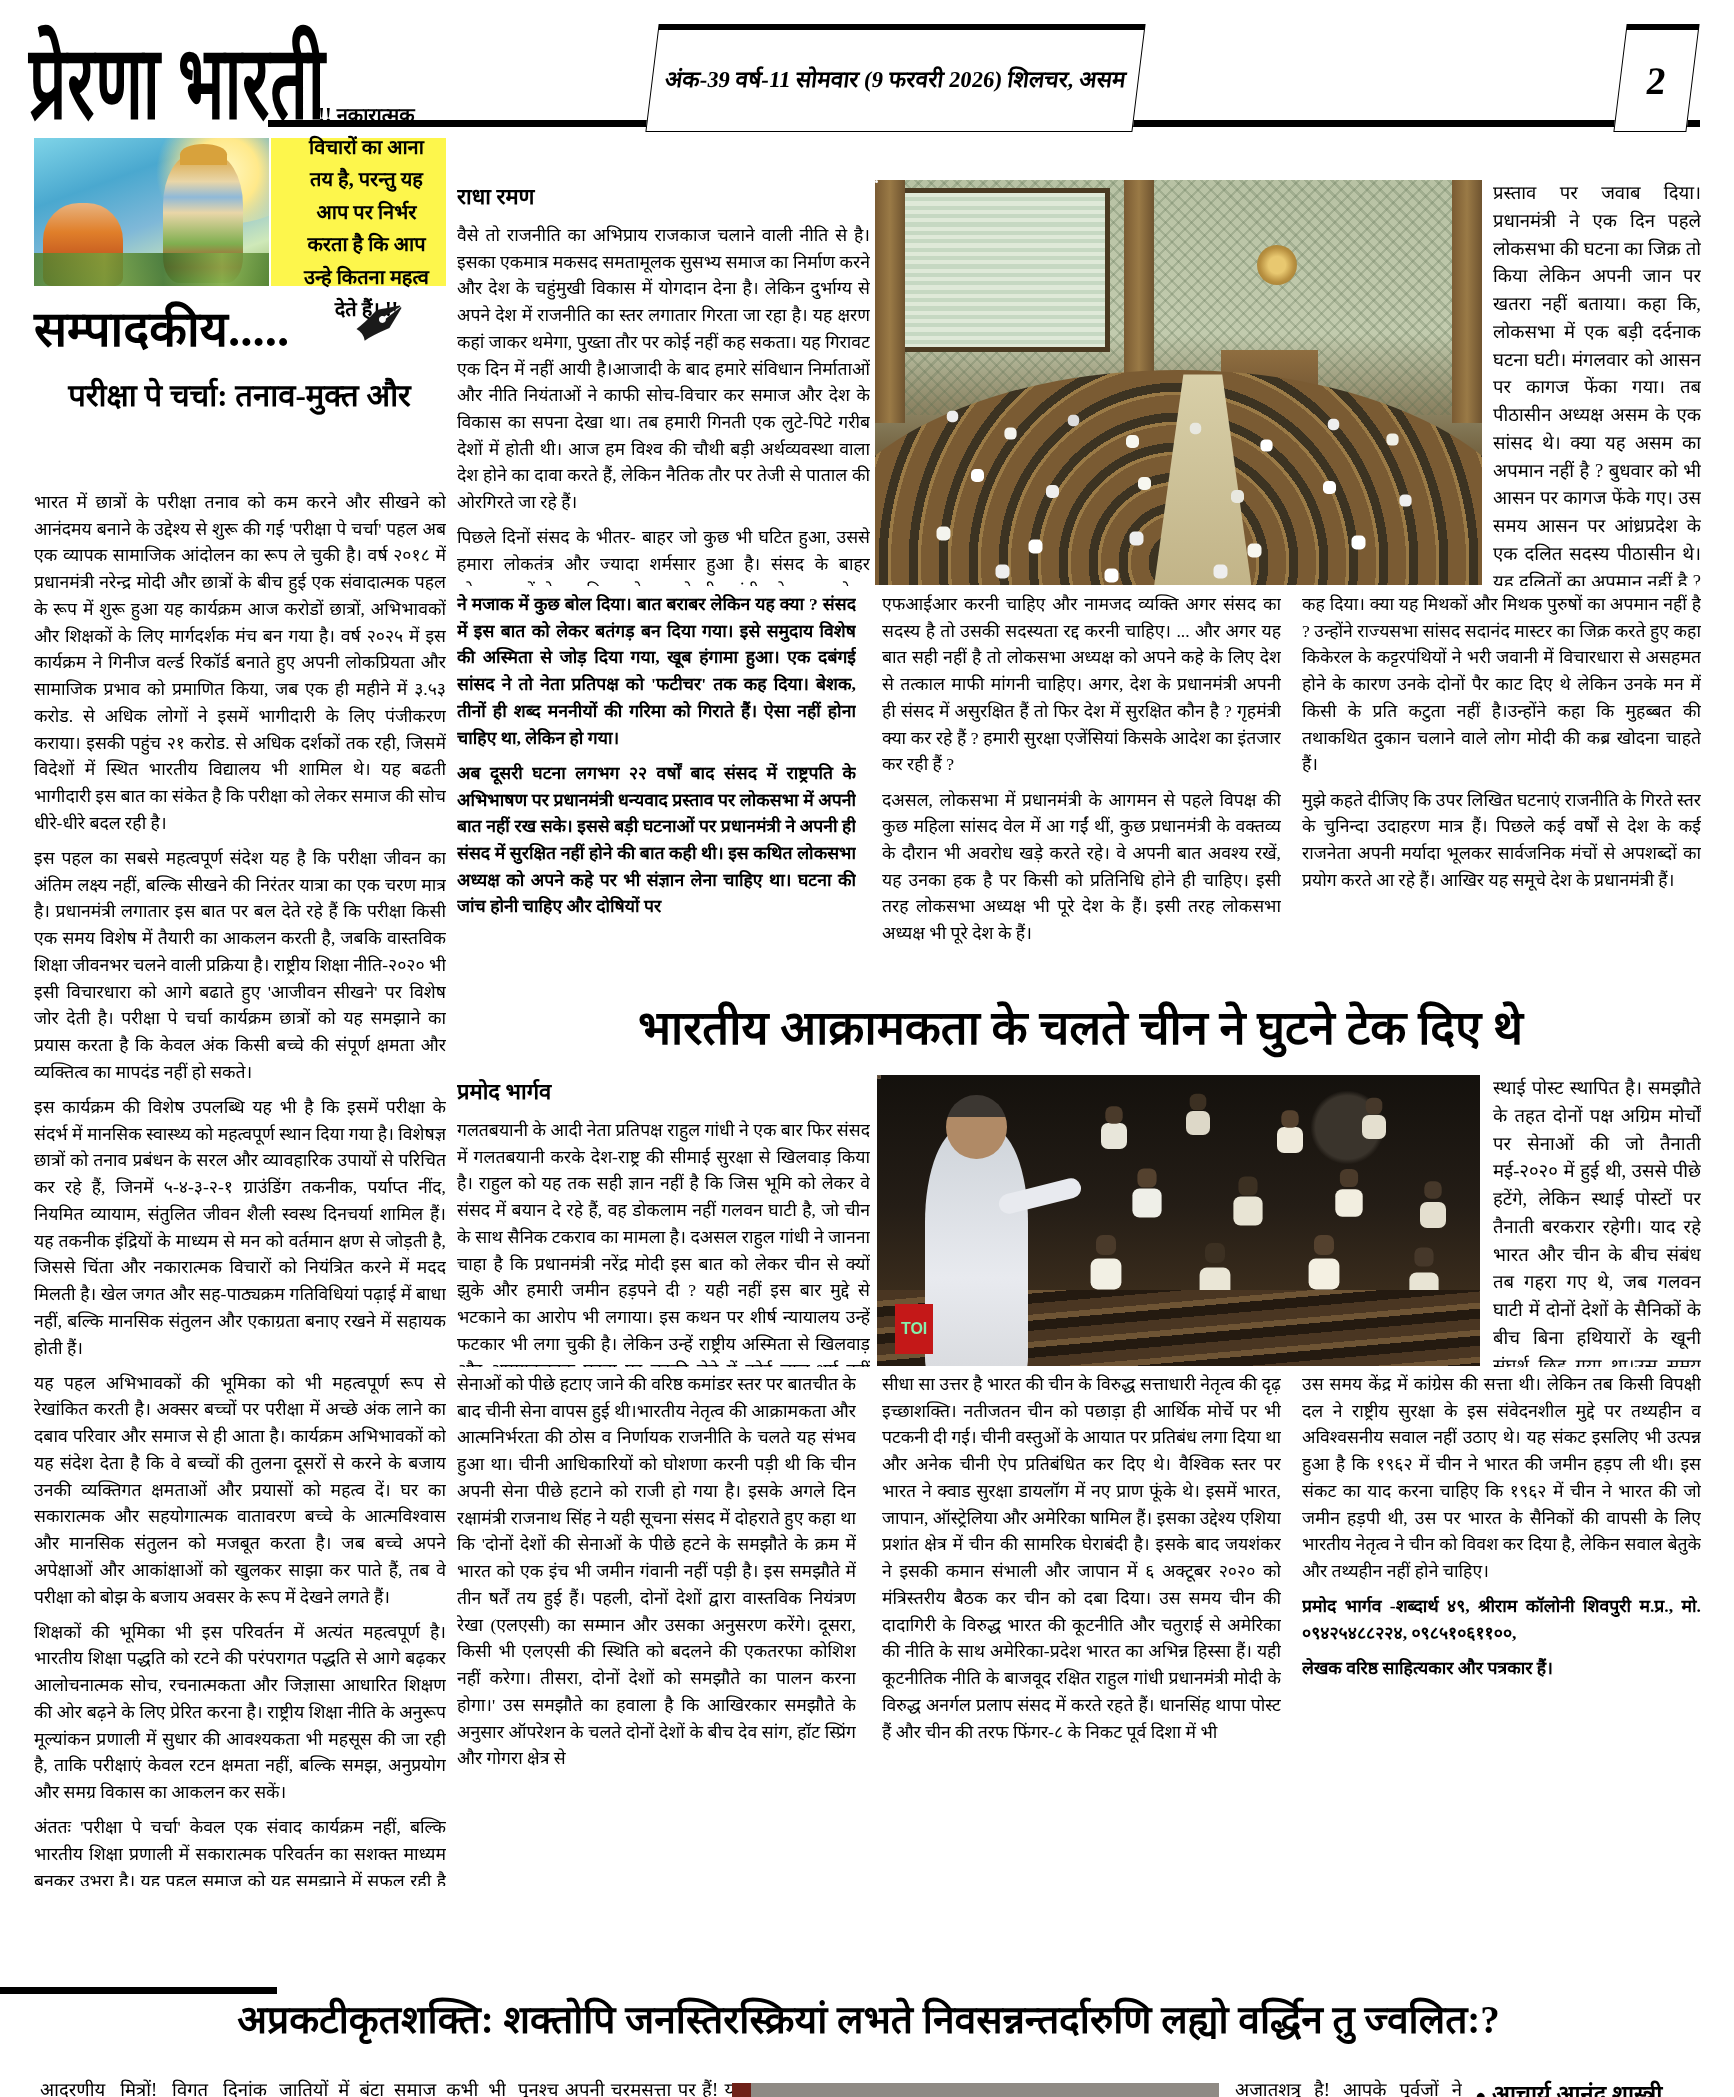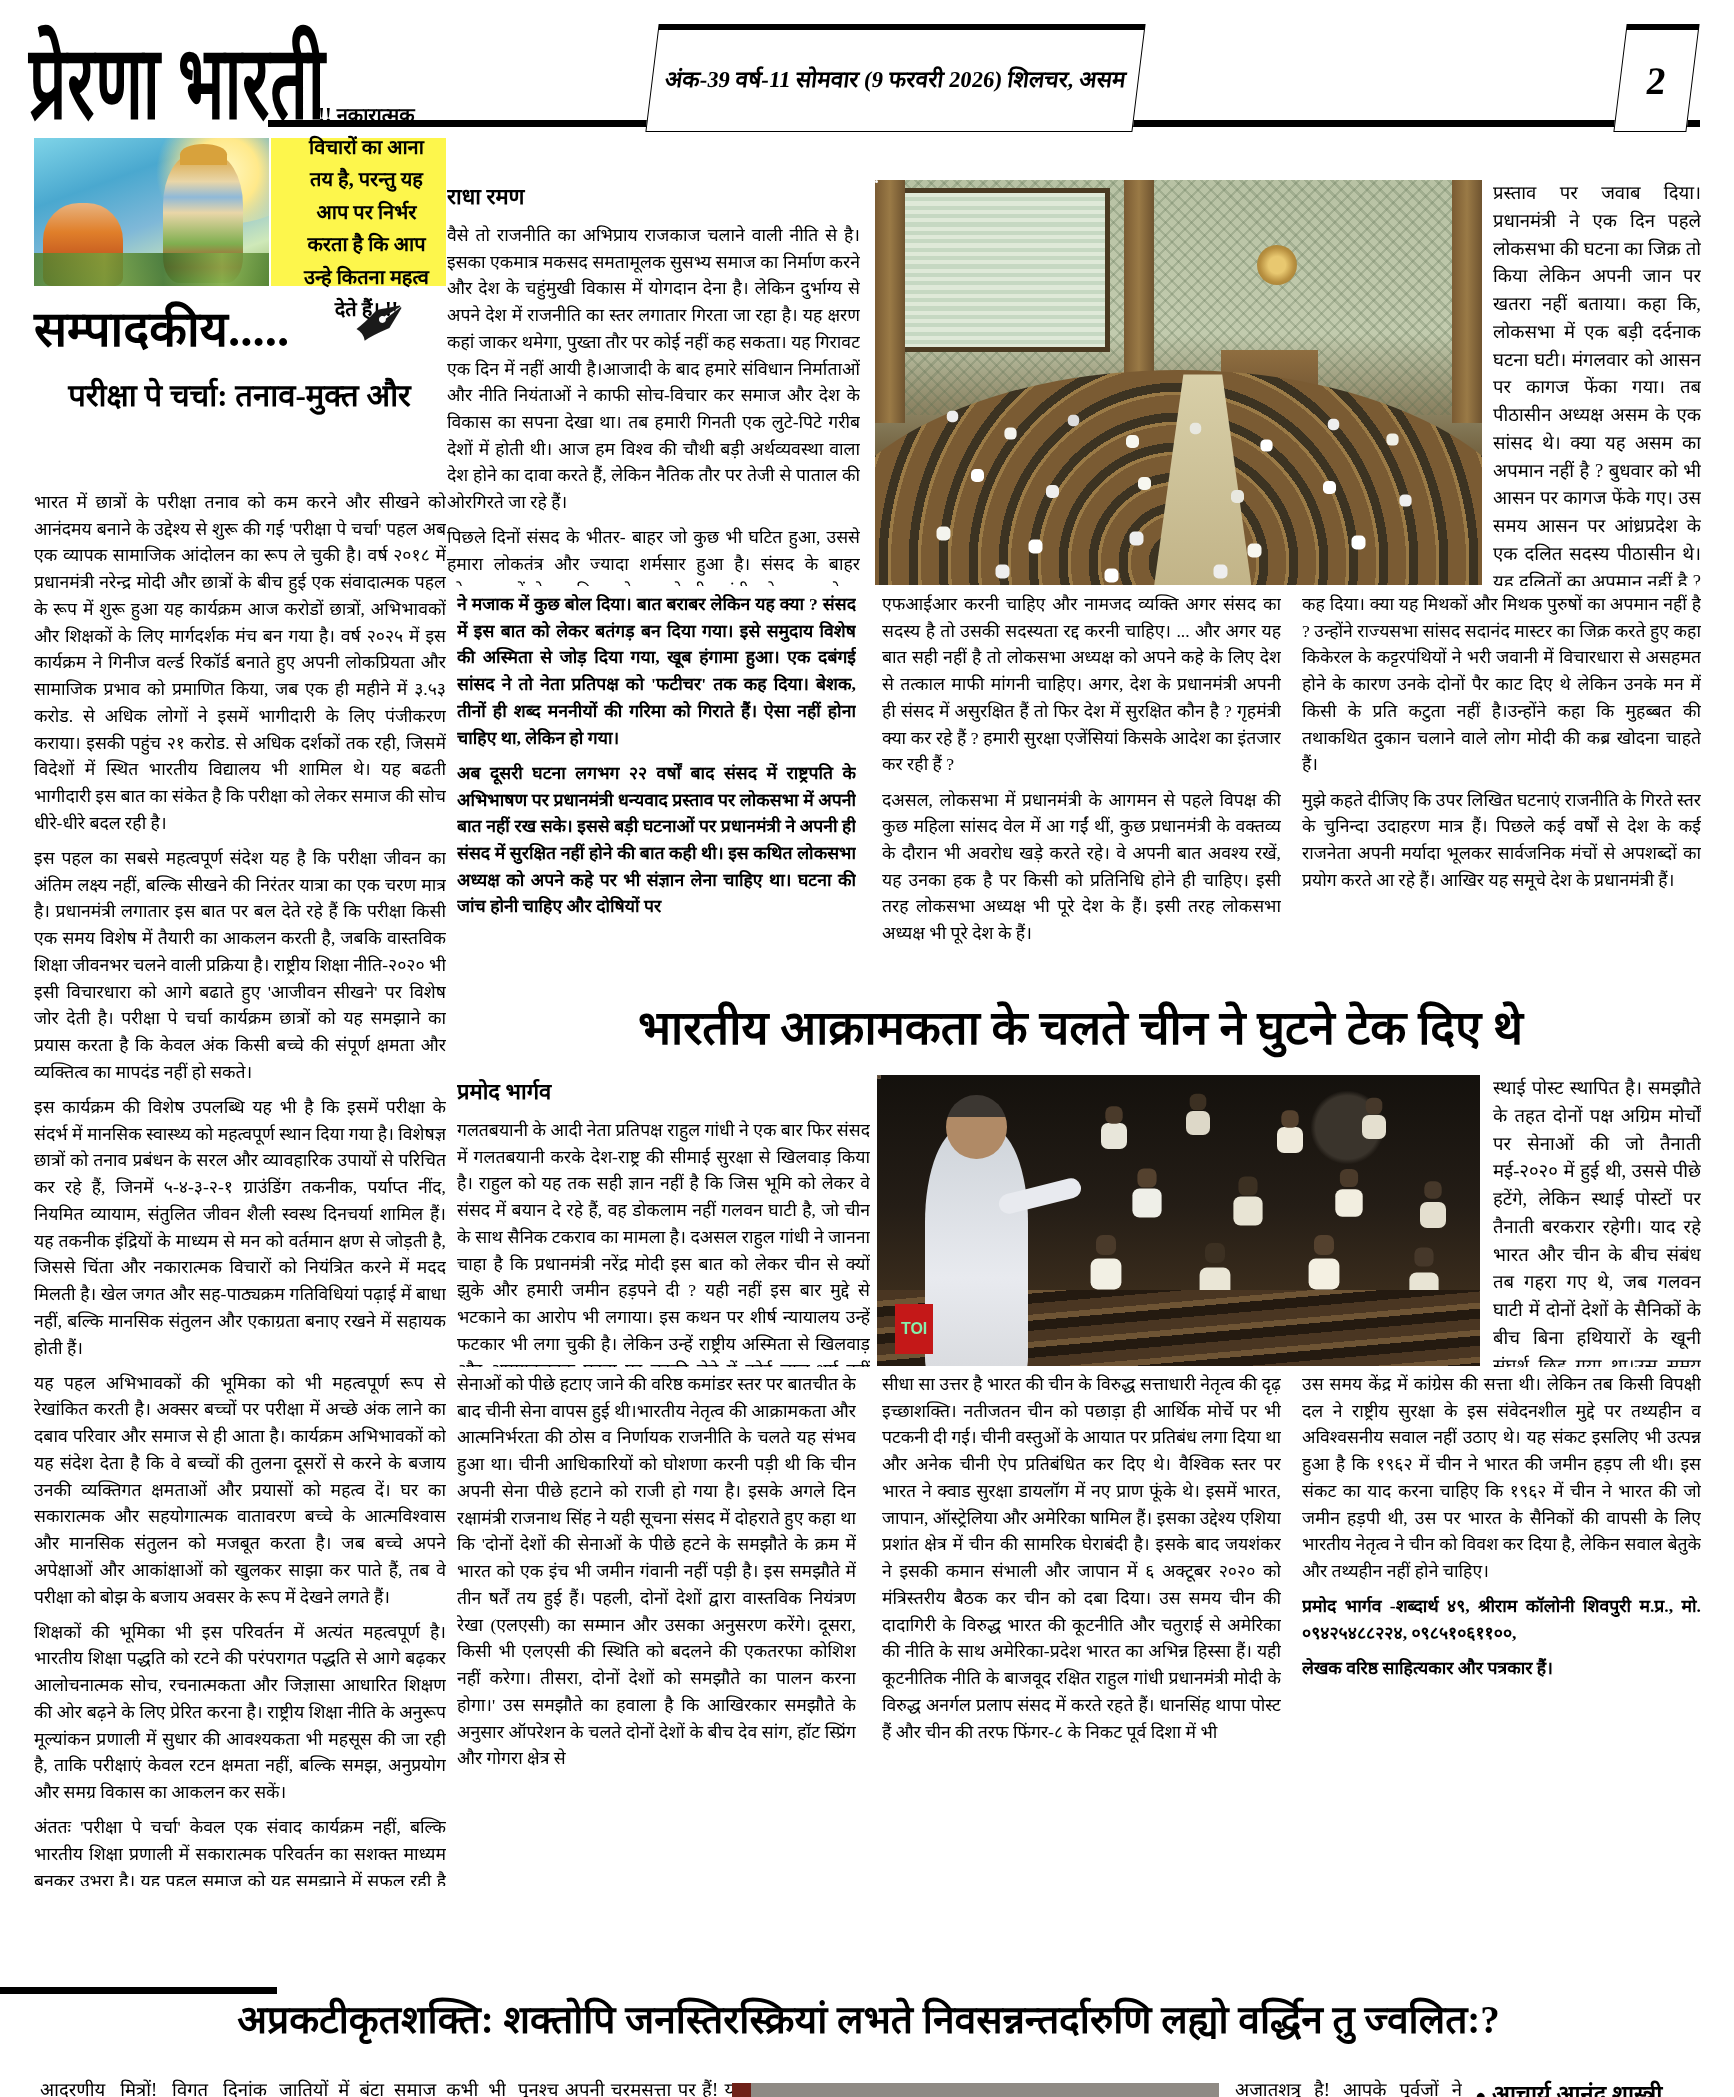--- a/index.html
+++ b/index.html
@@ -35,21 +35,21 @@
           background:linear-gradient(90deg,#4f7f2f,#79a23c 30%,#3c6f2a 55%,#86b04a 80%,#4f7f2f);opacity:.85;}
   #quote-box{left:271px;top:138px;width:175px;height:148px;background:#fdf64c;
              display:flex;align-items:center;justify-content:center;padding:4.2px 9.2px;box-sizing:border-box;}
   #quote-box .q{font-size:20px;line-height:1.62;font-weight:700;text-align:center;margin-left:16px;}
   #ed-label{left:34px;top:294px;font-size:49px;font-weight:900;white-space:nowrap;}
   #pen-icon{left:352px;top:280px;font-size:71px;transform:rotate(-35deg);color:#1a1a1a;}
   #ed-headline{left:34px;top:369px;width:411px;font-size:31px;font-weight:900;line-height:1.75;text-align:center;}
   #ed-body{left:34px;top:489px;width:412px;height:1397px;}
   
   #a1-headline{left:461px;top:100px;width:1239px;font-size:51px;}
-  #a1-left{left:447px;top:180px;width:413px;height:406px;}
+  #a1-left{left:457px;top:180px;width:413px;height:406px;}
   #a1-right{left:1493px;top:180px;width:208px;height:406px;}
   #a1-photo{left:875px;top:180px;width:607px;height:405px;overflow:hidden;
             background:linear-gradient(180deg,#b8c2a4 0%,#c2cbae 38%,#8f8868 55%,#6e5b38 70%,#5d4c30 100%);}
   .parl-texture{position:absolute;left:0;top:0;width:100%;height:58%;
             background:repeating-linear-gradient(45deg,rgba(90,110,80,.25) 0 2.5px,rgba(0,0,0,0) 2.5px 9.2px),
                        repeating-linear-gradient(-45deg,rgba(90,110,80,.25) 0 2.5px,rgba(0,0,0,0) 2.5px 9.2px);}
   .parl-screen{position:absolute;left:3%;top:2%;width:34%;height:38%;background:
             repeating-linear-gradient(180deg,#dfe9d8 0 4.2px,#c6d8c2 4.2px 8.4px);border:5.9px solid #4a3a22;}
   .parl-pillar{position:absolute;top:0;width:5%;height:60%;background:linear-gradient(90deg,#7a5b33,#9a7a46,#6e5330);}
   .parl-wheel{position:absolute;left:63%;top:16%;width:40px;height:40px;border-radius:50%;

